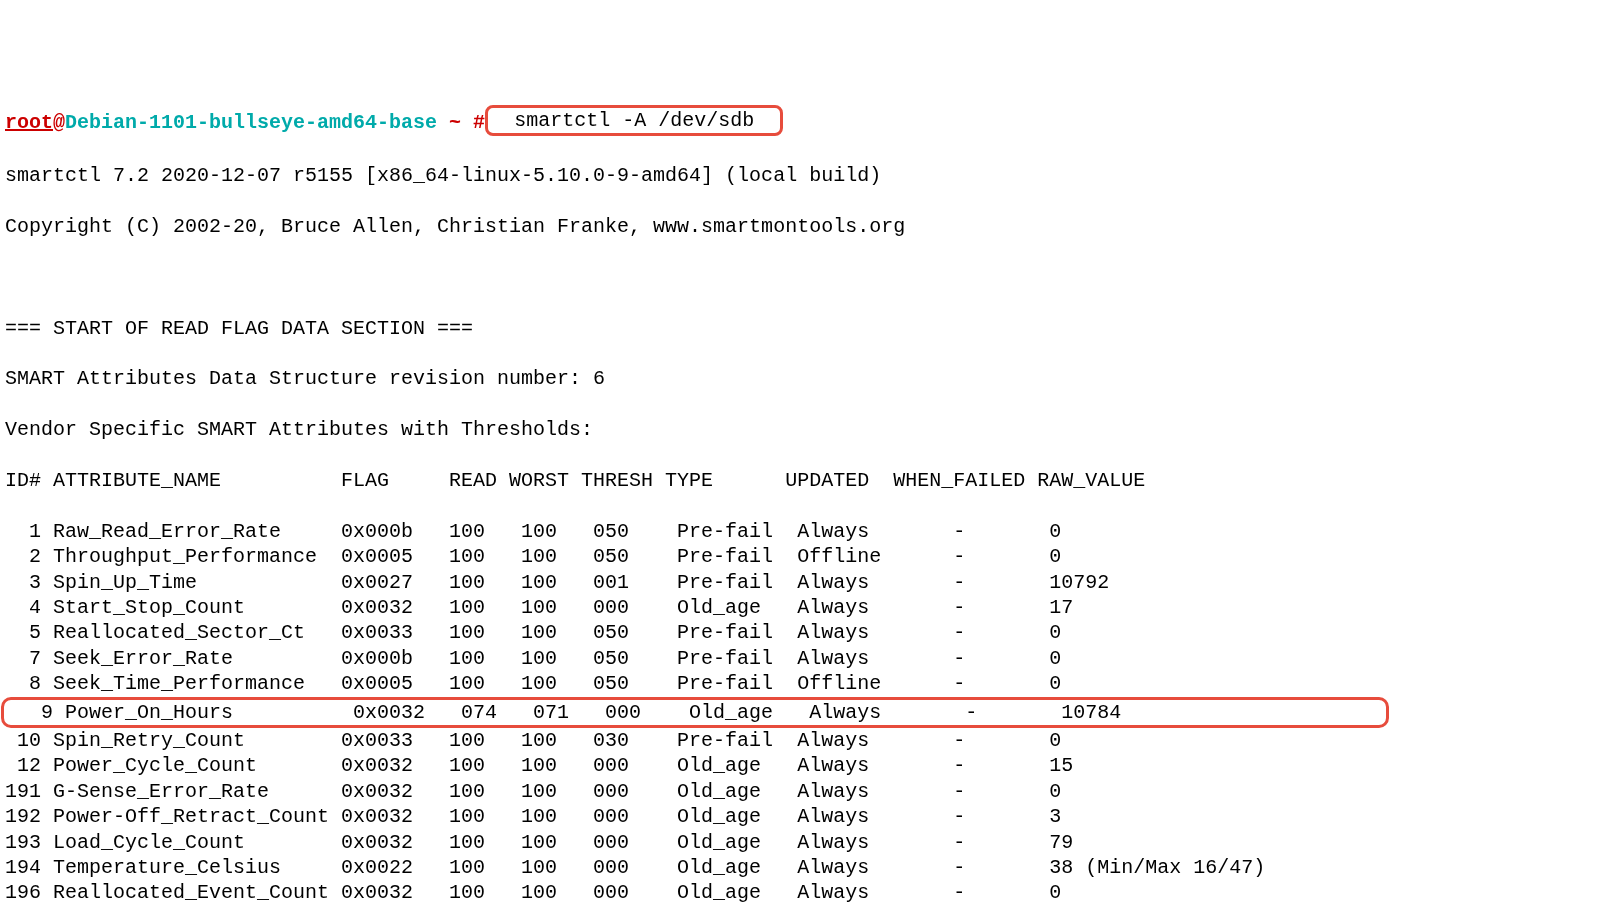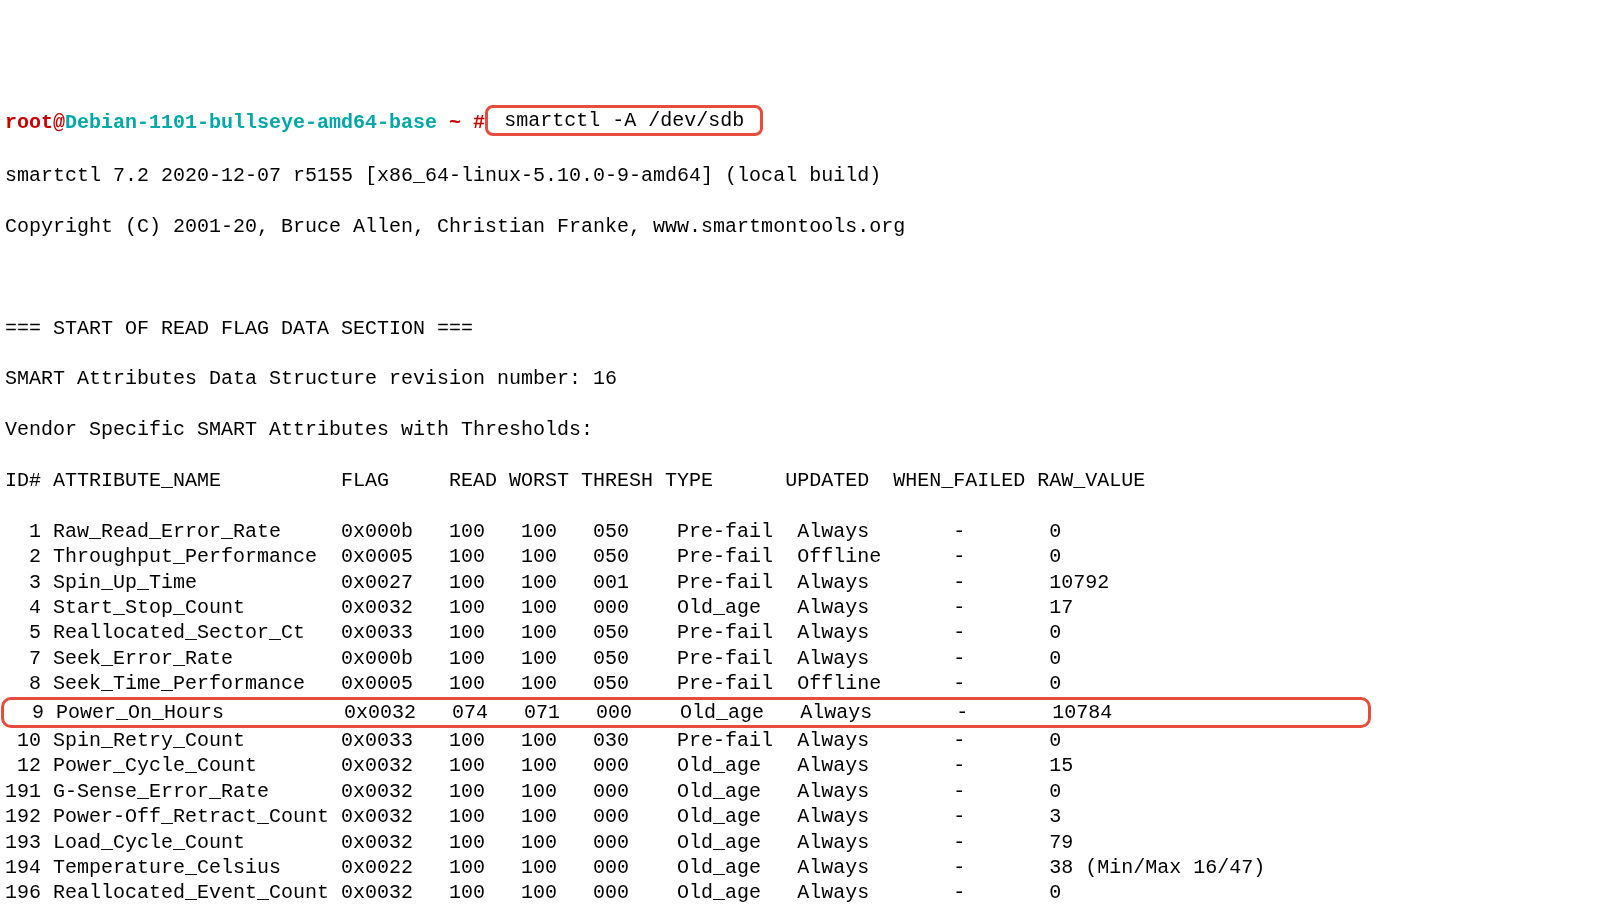--- a/index.html
+++ b/index.html
@@ -5,51 +5,51 @@
     body {
       margin: 0;
       padding: 5px;
       font-family: 'Menlo', 'Monaco', 'Courier New', monospace;
       font-size: 20px;
       line-height: 1.27;
       background: #ffffff;
       color: #000000;
       white-space: pre;
     }
-    .prompt-user { color: #cc0000; font-weight: bold; }
+    .prompt-user { color: #cc0000; font-weight: bold; text-decoration: underline; }
     .prompt-at { color: #cc0000; font-weight: bold; }
     .prompt-host { color: #00aaaa; font-weight: bold; }
     .prompt-path { color: #cc0000; font-weight: bold; }
     .prompt-hash { color: #cc0000; font-weight: bold; }
     .cmd-highlight {
       border: 3px solid #e74c3c;
       border-radius: 8px;
-      padding: 0 4px;
+      padding: 0 14px;
       display: inline-block;
       position: relative;
       top: -2px;
     }
     .row-highlight {
       border: 3px solid #e74c3c;
       border-radius: 10px;
       display: inline-block;
-      padding: 0 4px;
+      padding: 0 13px;
       margin-left: -4px;
     }
     .line { display: block; }
   </style>
 </head>
 <body>
 
 
 
 <span class="line"><span class="prompt-user">root</span><span class="prompt-at">@</span><span class="prompt-host">Debian-1101-bullseye-amd64-base</span><span class="prompt-path"> ~ </span><span class="prompt-hash">#</span><span class="cmd-highlight"><span> smartctl -A /dev/sdb </span></span></span>
 <span class="line">smartctl 7.2 2020-12-07 r5155 [x86_64-linux-5.10.0-9-amd64] (local build)</span>
-<span class="line">Copyright (C) 2001-20, Bruce Allen, Christian Franke, www.smartmontools.org</span>
+<span class="line">Copyright (C) 2002-20, Bruce Allen, Christian Franke, www.smartmontools.org</span>
 <span class="line"> </span>
 <span class="line">=== START OF READ FLAG DATA SECTION ===</span>
-<span class="line">SMART Attributes Data Structure revision number: 16</span>
+<span class="line">SMART Attributes Data Structure revision number: 6</span>
 <span class="line">Vendor Specific SMART Attributes with Thresholds:</span>
 <span class="line">ID# ATTRIBUTE_NAME          FLAG     READ WORST THRESH TYPE      UPDATED  WHEN_FAILED RAW_VALUE</span>
 <div id="rows-container"><span class="line">  1 Raw_Read_Error_Rate     0x000b   100   100   050    Pre-fail  Always       -       0</span><span class="line">  2 Throughput_Performance  0x0005   100   100   050    Pre-fail  Offline      -       0</span><span class="line">  3 Spin_Up_Time            0x0027   100   100   001    Pre-fail  Always       -       10792</span><span class="line">  4 Start_Stop_Count        0x0032   100   100   000    Old_age   Always       -       17</span><span class="line">  5 Reallocated_Sector_Ct   0x0033   100   100   050    Pre-fail  Always       -       0</span><span class="line">  7 Seek_Error_Rate         0x000b   100   100   050    Pre-fail  Always       -       0</span><span class="line">  8 Seek_Time_Performance   0x0005   100   100   050    Pre-fail  Offline      -       0</span><span class="line"><span class="row-highlight">  9 Power_On_Hours          0x0032   074   071   000    Old_age   Always       -       10784                     </span></span><span class="line"> 10 Spin_Retry_Count        0x0033   100   100   030    Pre-fail  Always       -       0</span><span class="line"> 12 Power_Cycle_Count       0x0032   100   100   000    Old_age   Always       -       15</span><span class="line">191 G-Sense_Error_Rate      0x0032   100   100   000    Old_age   Always       -       0</span><span class="line">192 Power-Off_Retract_Count 0x0032   100   100   000    Old_age   Always       -       3</span><span class="line">193 Load_Cycle_Count        0x0032   100   100   000    Old_age   Always       -       79</span><span class="line">194 Temperature_Celsius     0x0022   100   100   000    Old_age   Always       -       38 (Min/Max 16/47)</span><span class="line">196 Reallocated_Event_Count 0x0032   100   100   000    Old_age   Always       -       0</span></div>
 
 
 
 
 </body></html>

